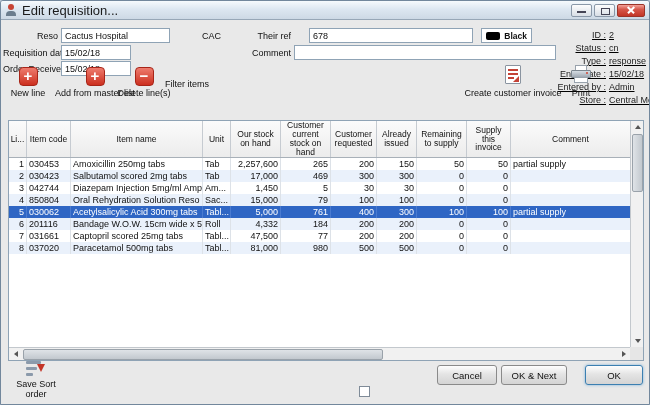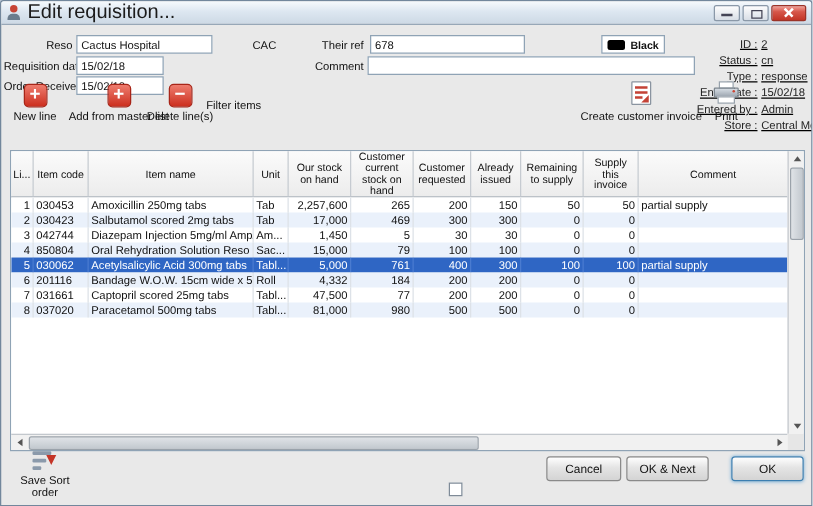--- a/index.html
+++ b/index.html
@@ -4,21 +4,21 @@
 <style>
   * { margin:0; padding:0; box-sizing:border-box; }
   html,body { width:650px; height:405px; }
   body { font-family:"Liberation Sans", sans-serif; background:#b9c6d4; position:relative; overflow:hidden; }
   .window { position:absolute; inset:0; background:#e9e9e9; border:1px solid #72879c; border-radius:3px 3px 0 0; overflow:hidden; }
 
   
   .titlebar { position:absolute; top:0; left:0; right:0; height:19px;
     background:linear-gradient(#f6fafd,#dde7f1 45%,#cdd9e5); border-bottom:1px solid #97a7b7;
     display:flex; align-items:center; padding:0 4px; }
-  .title-text { font-size:16px; color:#1b1b1b; margin-left:5px; }
+  .title-text { font-size:13px; color:#1b1b1b; margin-left:5px; }
   .caption-buttons { margin-left:auto; display:flex; gap:2px; }
   .cap-btn { width:21px; height:13px; border:1px solid #8a98a8; border-radius:2px;
     background:linear-gradient(#fdfdfd,#d8dee6); position:relative; }
   .cap-close { width:28px; background:linear-gradient(#f2a198,#d6574a 40%,#c23527); border-color:#9b3328; }
   .glyph-min { position:absolute; left:5px; right:5px; bottom:3px; height:2px; background:#445; }
   .glyph-max { position:absolute; left:6px; top:3px; width:9px; height:7px; border:1.5px solid #445; background:transparent; }
   .glyph-close-a,.glyph-close-b { position:absolute; left:50%; top:50%; width:9px; height:1.6px; background:#fff; }
   .glyph-close-a { transform:translate(-50%,-50%) rotate(45deg); }
   .glyph-close-b { transform:translate(-50%,-50%) rotate(-45deg); }
   .person-icon { width:12px; height:12px; position:relative; flex:0 0 auto; }
@@ -133,21 +133,21 @@
           <span class="glyph-close-b"></span>
         </span>
     </span>
   </div>
 
   <div class="lbl" style="left:2px; top:30px; width:55px;">Reso</div>
   <input class="inp" style="left: 60px; top: 27px; width: 109px;" value="Cactus Hospital">
   <div class="lbl" style="left:201px; top:30px; width:30px; text-align:left;">CAC</div>
 
   <div class="lbl" style="left:235px; top:30px; width:55px;">Their ref</div>
-  <input class="inp" style="left: 295px; top: 27px; width: 124px;" value="678">
+  <input class="inp" style="left: 308px; top: 27px; width: 164px;" value="678">
 
   <div class="colour-sel">
     <span class="colour-sw"></span>
     <span class="colour-name">Black</span>
   </div>
 
   <div class="lbl" style="left:2px; top:47px; width:55px;">Requisition date</div>
   <input class="inp" style="left: 60px; top: 44px; width: 70px;" value="15/02/18">
 
   <div class="lbl" style="left:235px; top:47px; width:55px;">Comment</div>

